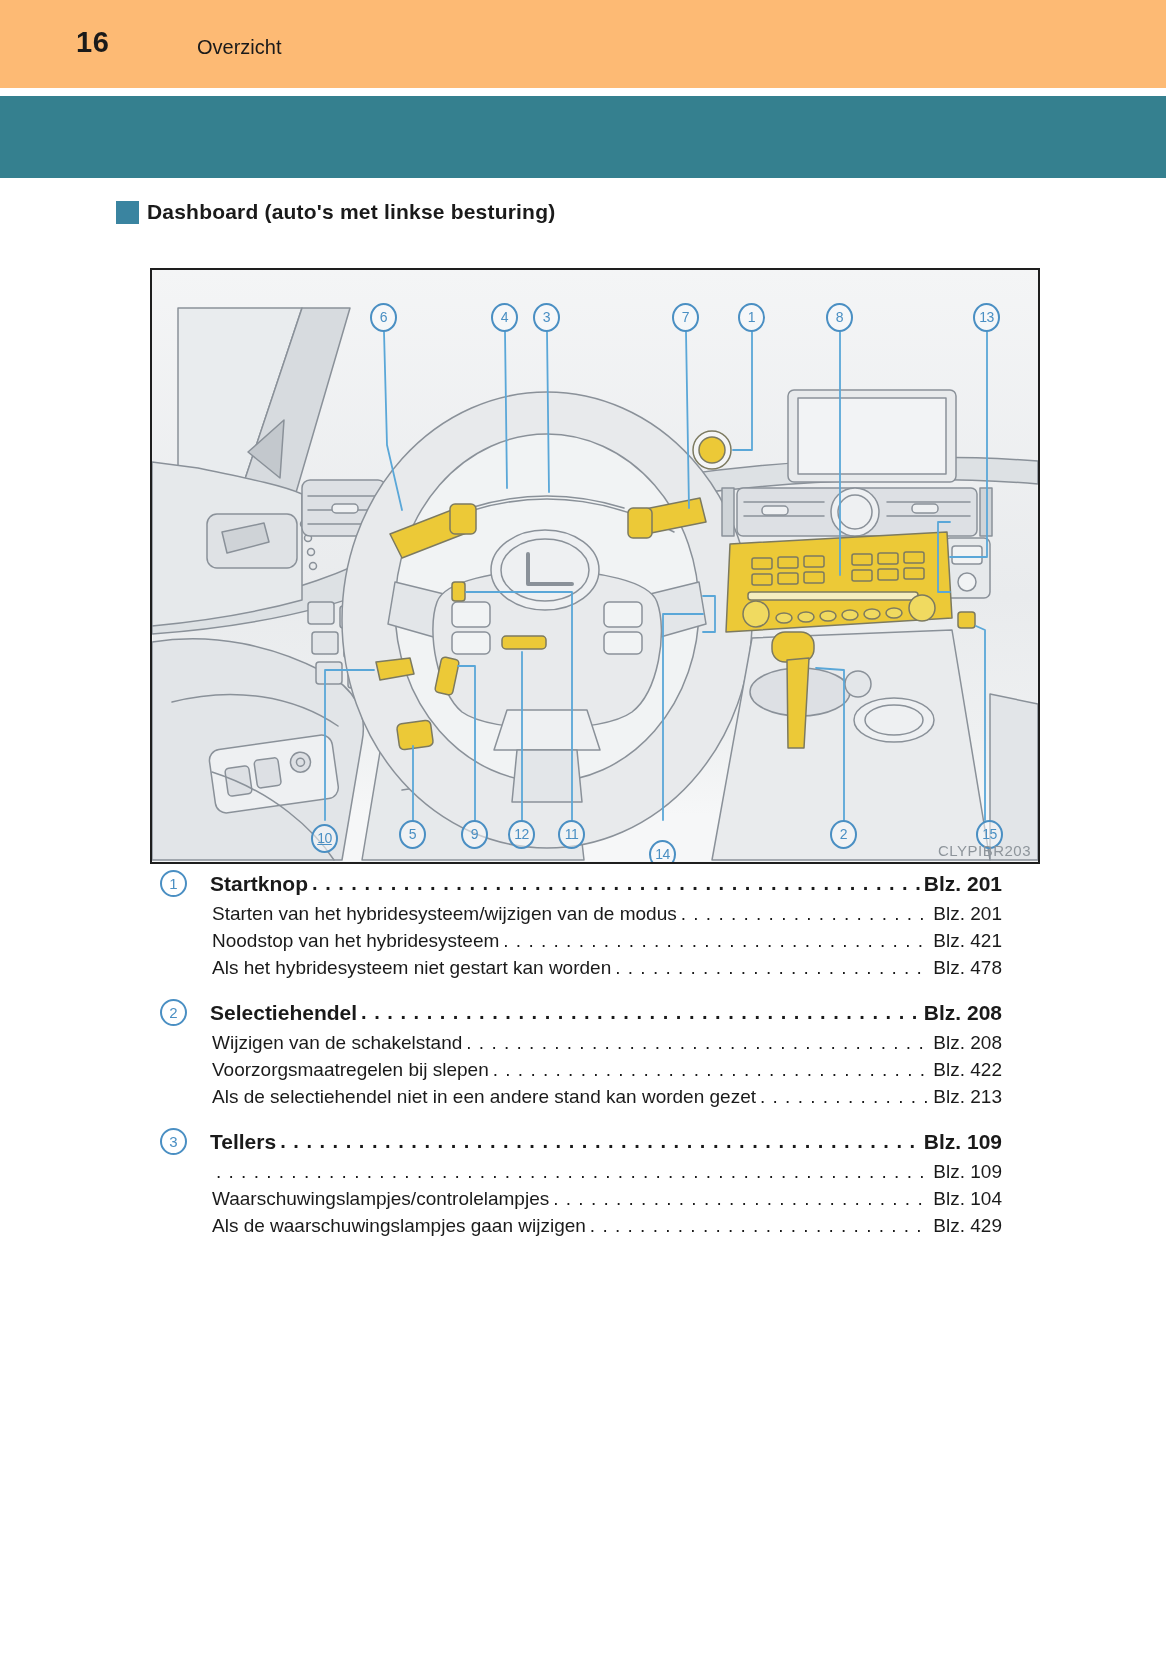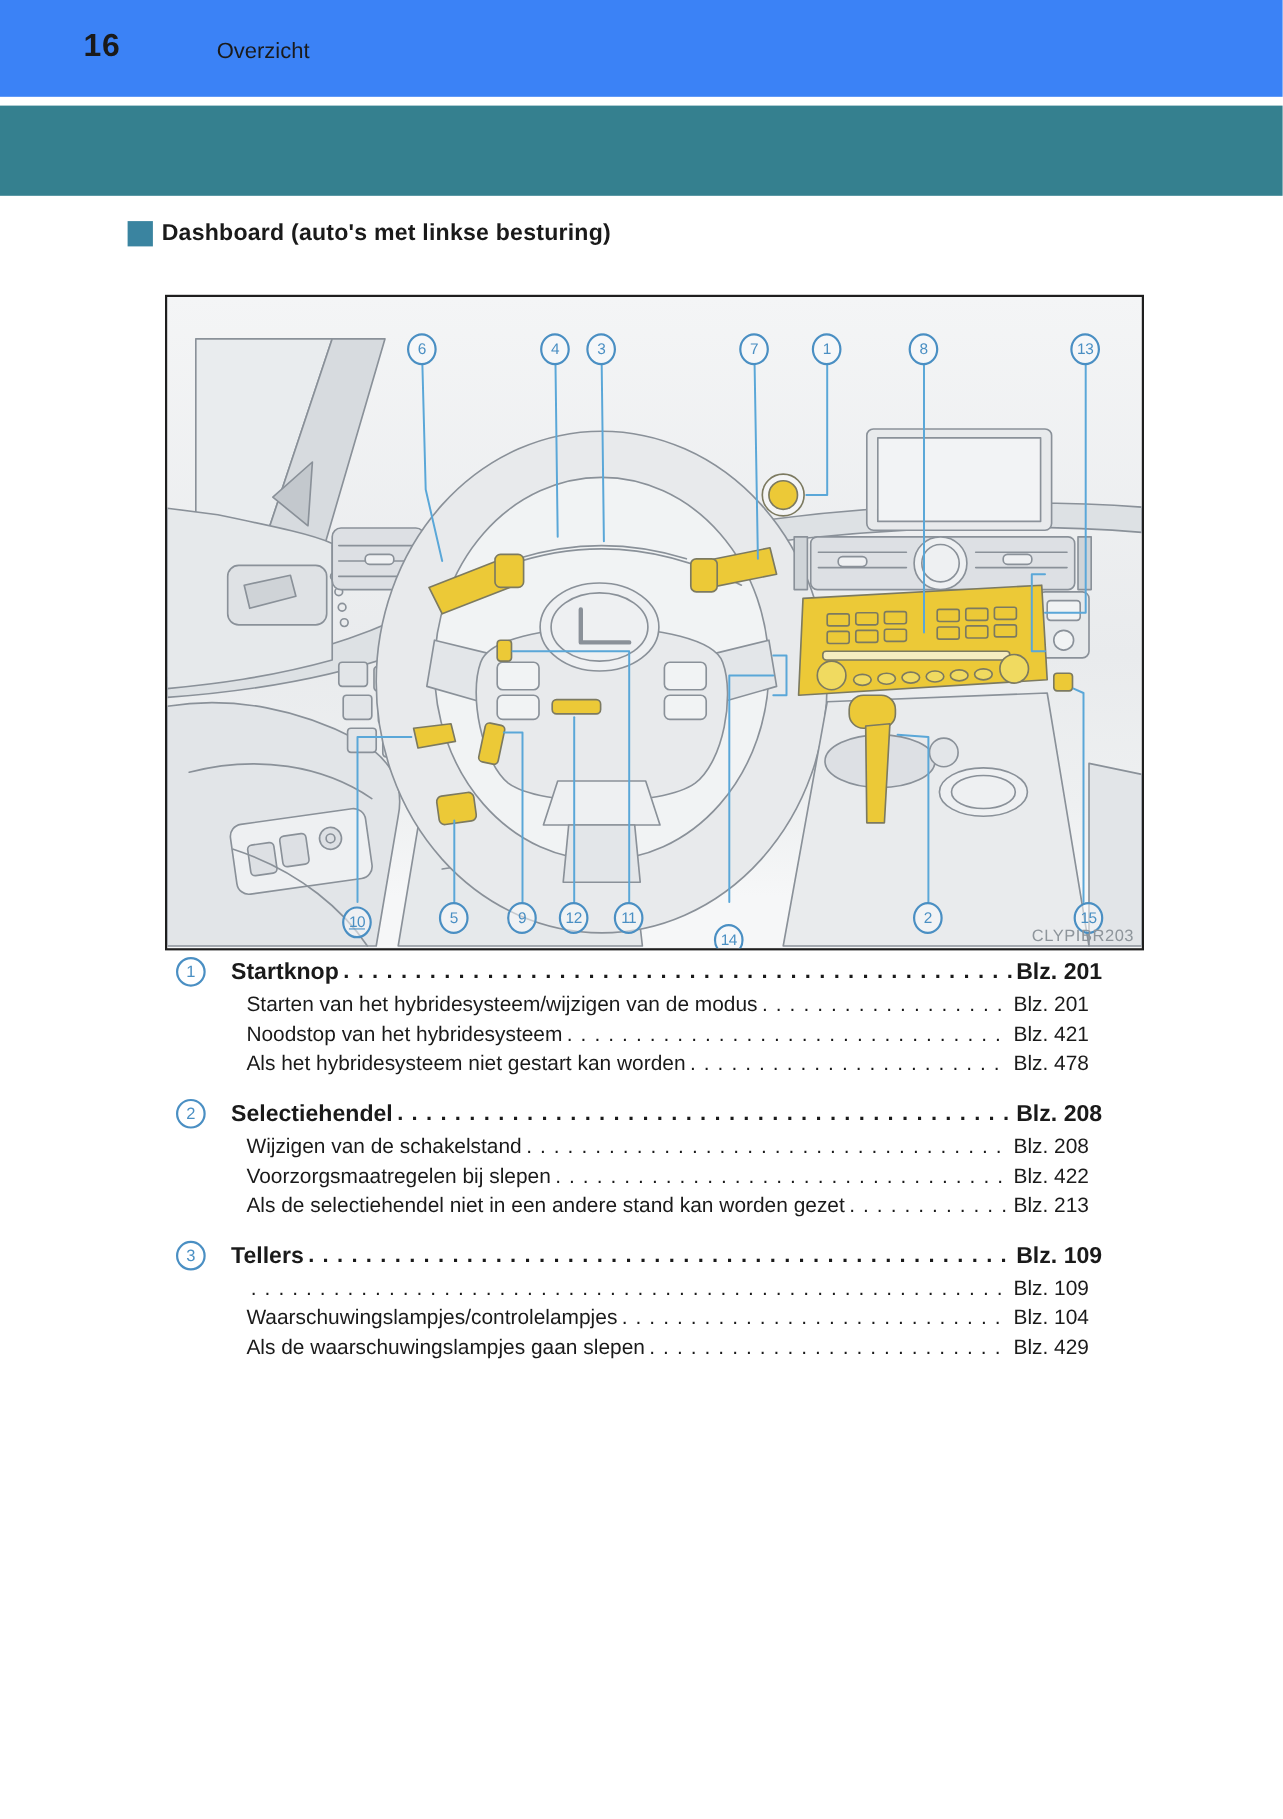--- a/index.html
+++ b/index.html
@@ -2,21 +2,21 @@
 <html><head>
 <meta charset="utf-8">
 <style>
   html,body { margin:0; padding:0; }
   body {
     width:1166px; height:1654px; position:relative; background:#ffffff;
     font-family:"Liberation Sans", sans-serif; color:#1a1a1a;
     -webkit-font-smoothing:antialiased;
   }
   
-  .header-bar { position:absolute; left:0; top:0; width:1166px; height:88px; background:#3b82f6; }
+  .header-bar { position:absolute; left:0; top:0; width:1166px; height:88px; background:#fdba74; }
   .page-number { position:absolute; left:76px; top:26px; font-size:29px; font-weight:bold; letter-spacing:0.5px; }
   .section-title { position:absolute; left:197px; top:36px; font-size:20px; }
   .teal-band { position:absolute; left:0; top:96px; width:1166px; height:82px; background:#35808f; }
 
   
   .section-heading { position:absolute; left:116px; top:200px; display:flex; align-items:center; }
   .section-marker { width:23px; height:23px; background:#3a84a0; margin-right:8px; flex:0 0 auto; }
   .section-heading-text { font-size:21px; font-weight:bold; letter-spacing:0.2px; }
 
   
@@ -37,21 +37,21 @@
   
   .toc { position:absolute; left:160px; top:870px; width:842px; }
   .toc-head { display:flex; align-items:center; margin-top:20px; margin-bottom:6px; }
   .toc-head:first-child { margin-top:0; }
   .toc-num {
     flex:0 0 auto; width:27px; height:27px; border:2px solid #4a8fc3; border-radius:50%;
     color:#4a8fc3; font-size:15px; line-height:23px; text-align:center; box-sizing:border-box;
   }
   .toc-title { font-weight:bold; font-size:21px; margin-left:23px; white-space:nowrap; }
   .toc-page-b { font-weight:bold; font-size:21px; white-space:nowrap; }
-  .toc-sub { display:flex; align-items:baseline; padding-left:52px; margin:5px 12px; }
+  .toc-sub { display:flex; align-items:baseline; padding-left:52px; margin:5px 0; }
   .toc-label { font-size:19px; white-space:nowrap; }
   .toc-page { font-size:19px; white-space:nowrap; }
   .dots { flex:1 1 auto; overflow:hidden; white-space:nowrap; margin:0 4px; }
   .dots::before {
     content:". . . . . . . . . . . . . . . . . . . . . . . . . . . . . . . . . . . . . . . . . . . . . . . . . . . . . . . . . . . . . . . . . . . . . . . . . . . . . . . . . . . .";
     font-size:19px; letter-spacing:1px; color:#1a1a1a;
   }
   .toc-head .dots::before { font-weight:bold; font-size:20px; }
 </style>
 </head>
@@ -315,18 +315,18 @@
   <div class="toc-sub">
     <div class="dots"></div>
     <div class="toc-page">Blz. 109</div>
   </div>
   <div class="toc-sub">
     <div class="toc-label">Waarschuwingslampjes/controlelampjes</div>
     <div class="dots"></div>
     <div class="toc-page">Blz. 104</div>
   </div>
   <div class="toc-sub">
-    <div class="toc-label">Als de waarschuwingslampjes gaan slepen</div>
+    <div class="toc-label">Als de waarschuwingslampjes gaan wijzigen</div>
     <div class="dots"></div>
     <div class="toc-page">Blz. 429</div>
   </div>
 
 </div>
 
 </body></html>

